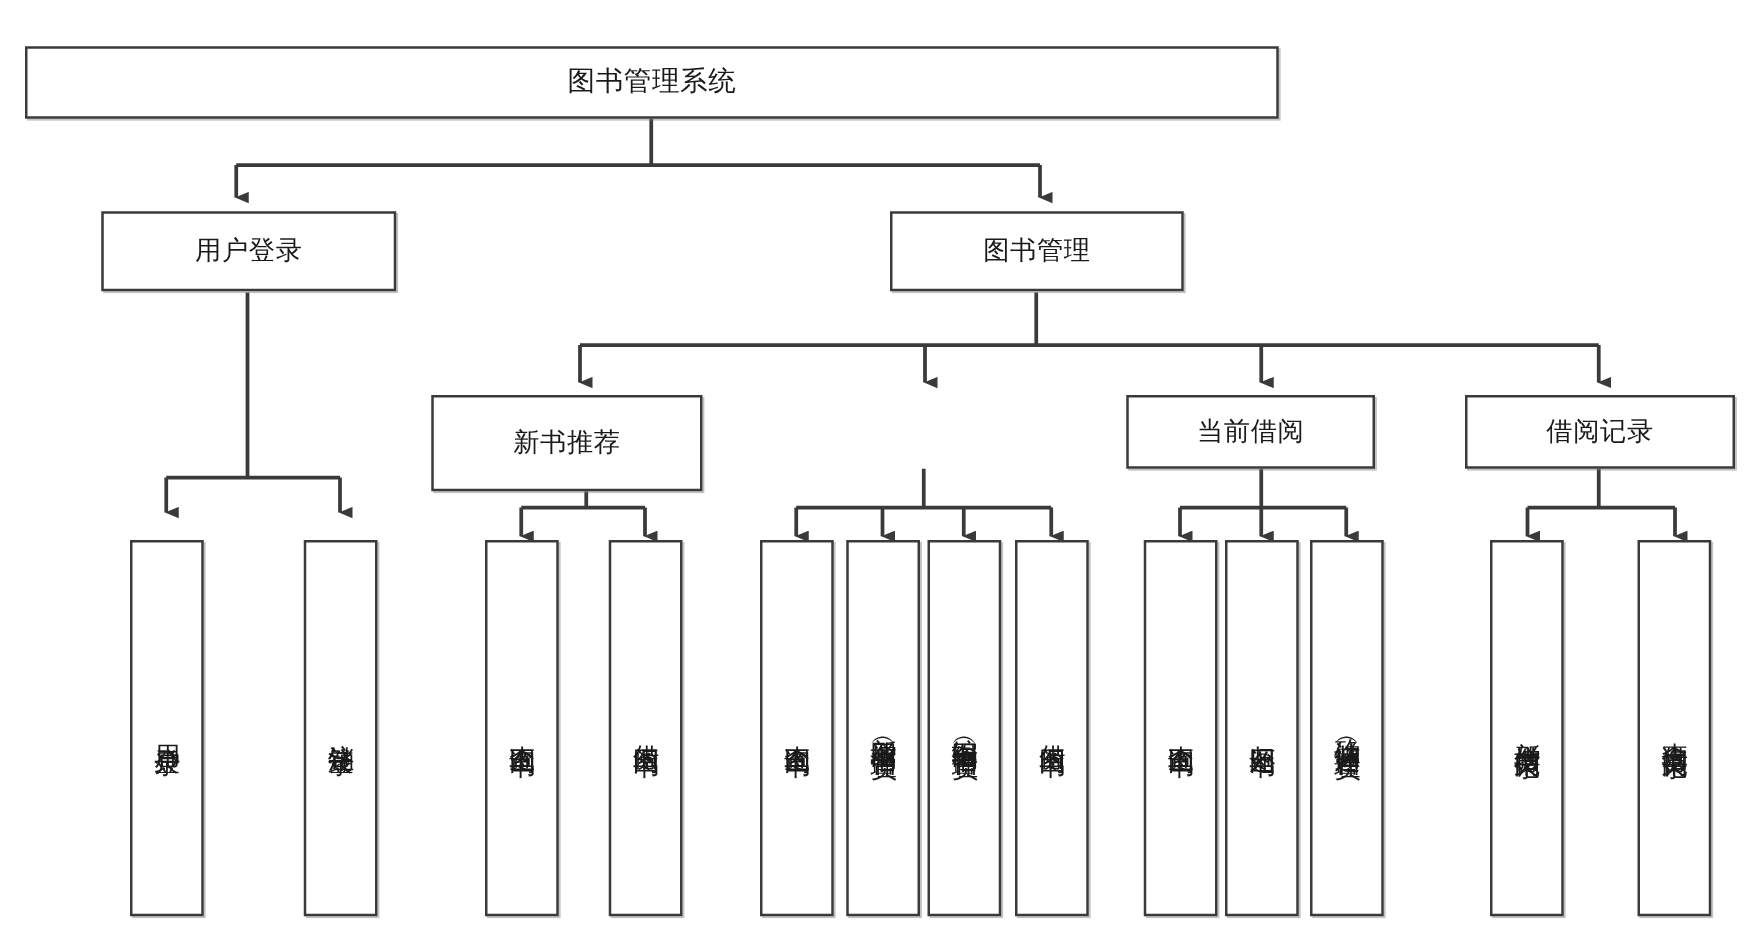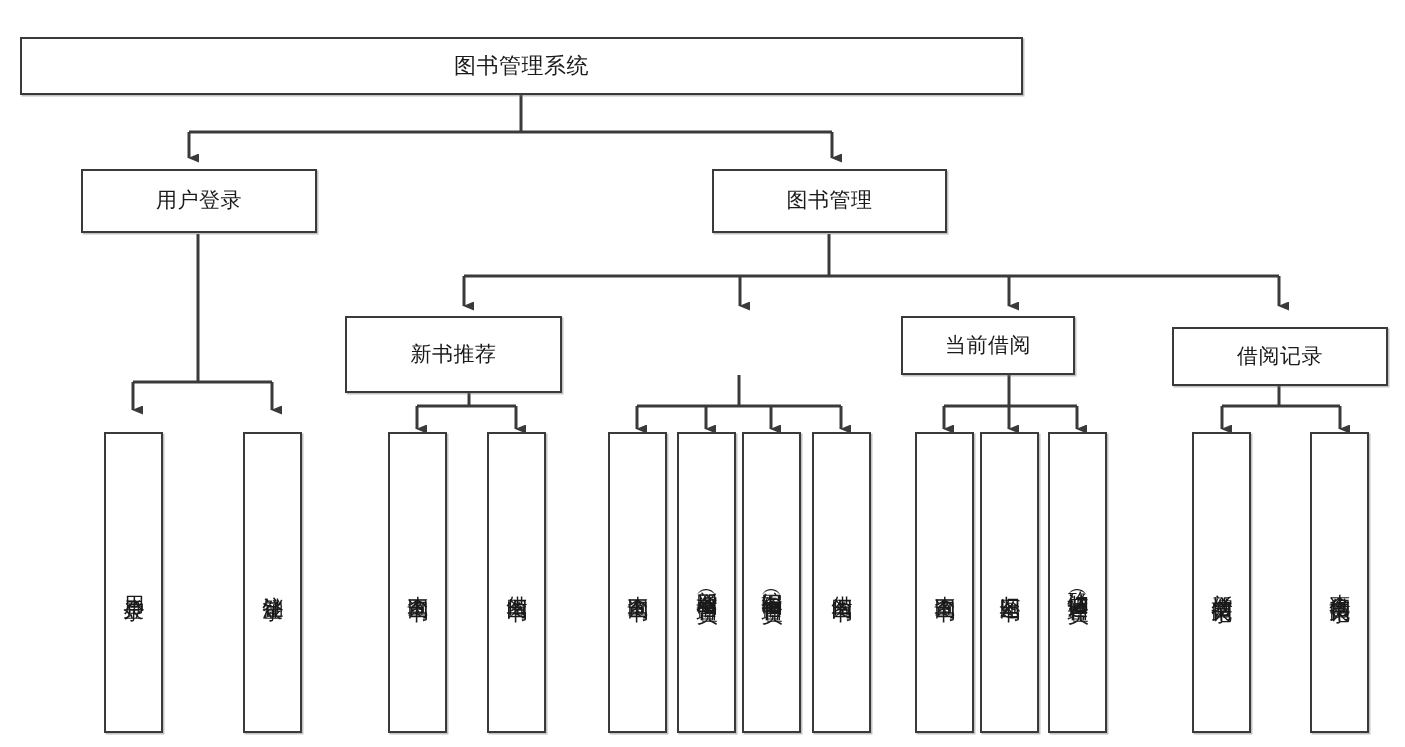--- a/index.html
+++ b/index.html
@@ -141,24 +141,24 @@
   <div class="node horiz" style="left:81px; top:169px; width:236px; height:64px;">
     <span class="label">用户登录</span>
   </div>
   <div class="node horiz" style="left:712px; top:169px; width:235px; height:64px;">
     <span class="label">图书管理</span>
   </div>
 
   <div class="node horiz" style="left:345px; top:316px; width:217px; height:77px;">
     <span class="label">新书推荐</span>
   </div>
-  <div class="node horiz" style="left:901px; top:316px; width:174px; height:59px;">
+  <div class="node horiz" style="left:901px; top:316px; width:199px; height:59px;">
     <span class="label">当前借阅</span>
   </div>
-  <div class="node horiz" style="left:1172px; top:327px; width:216px; height:59px;">
+  <div class="node horiz" style="left:1172px; top:316px; width:216px; height:59px;">
     <span class="label">借阅记录</span>
   </div>
 
   <div class="node vert" style="left:104px; top:432px; width:59px; height:301px;">
     <span class="label">用户登录</span>
   </div>
   <div class="node vert" style="left:243px; top:432px; width:59px; height:301px;">
     <span class="label">注销登录</span>
   </div>
 

